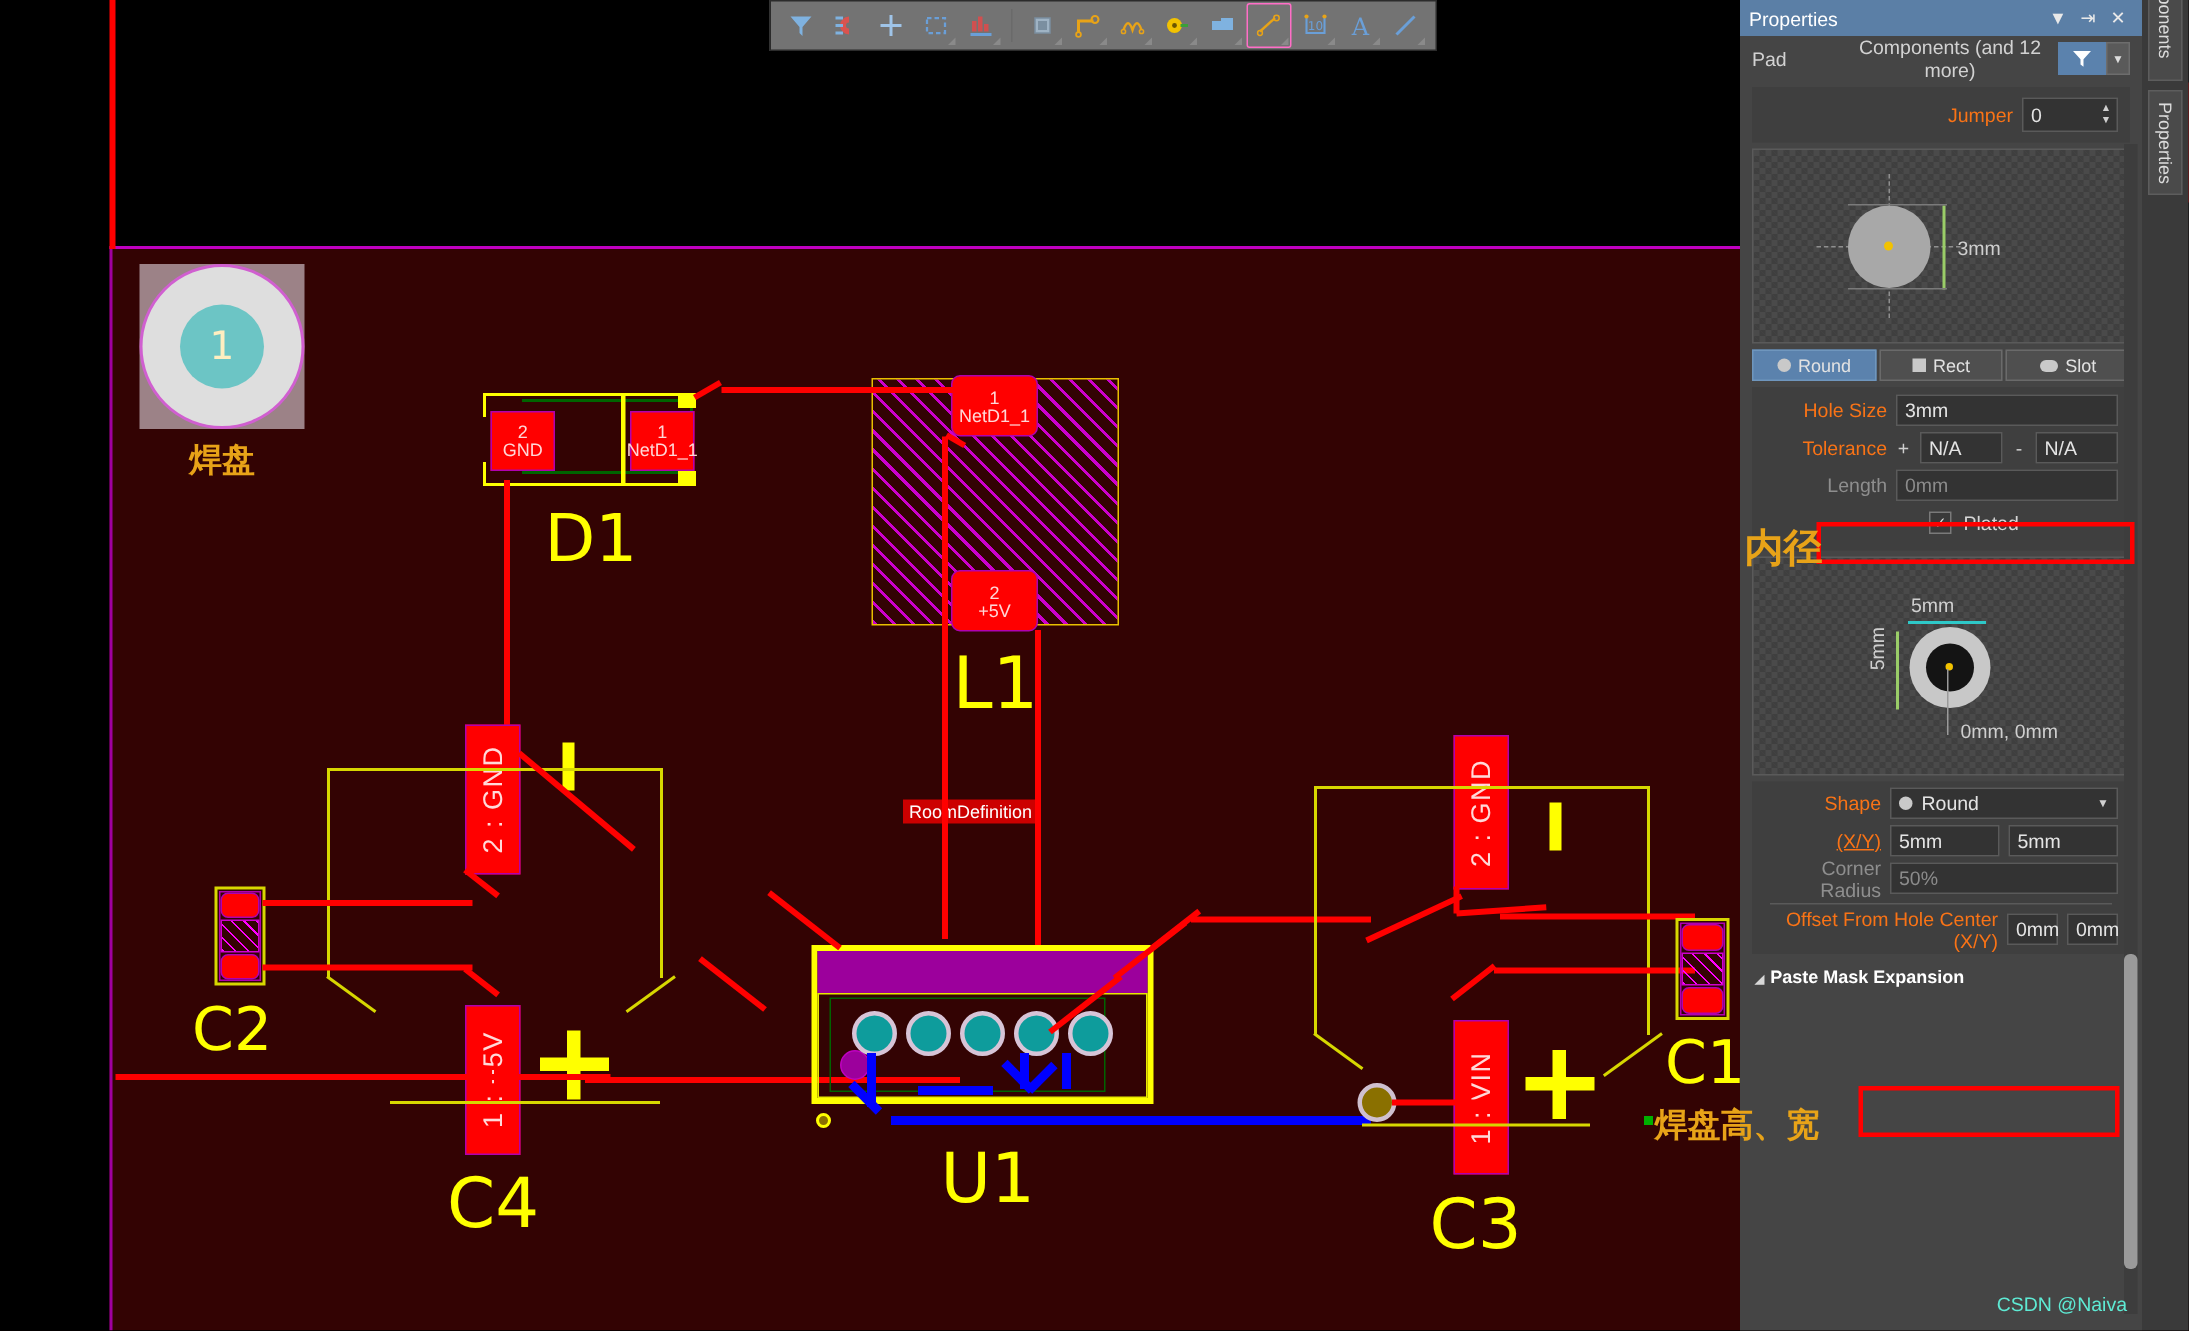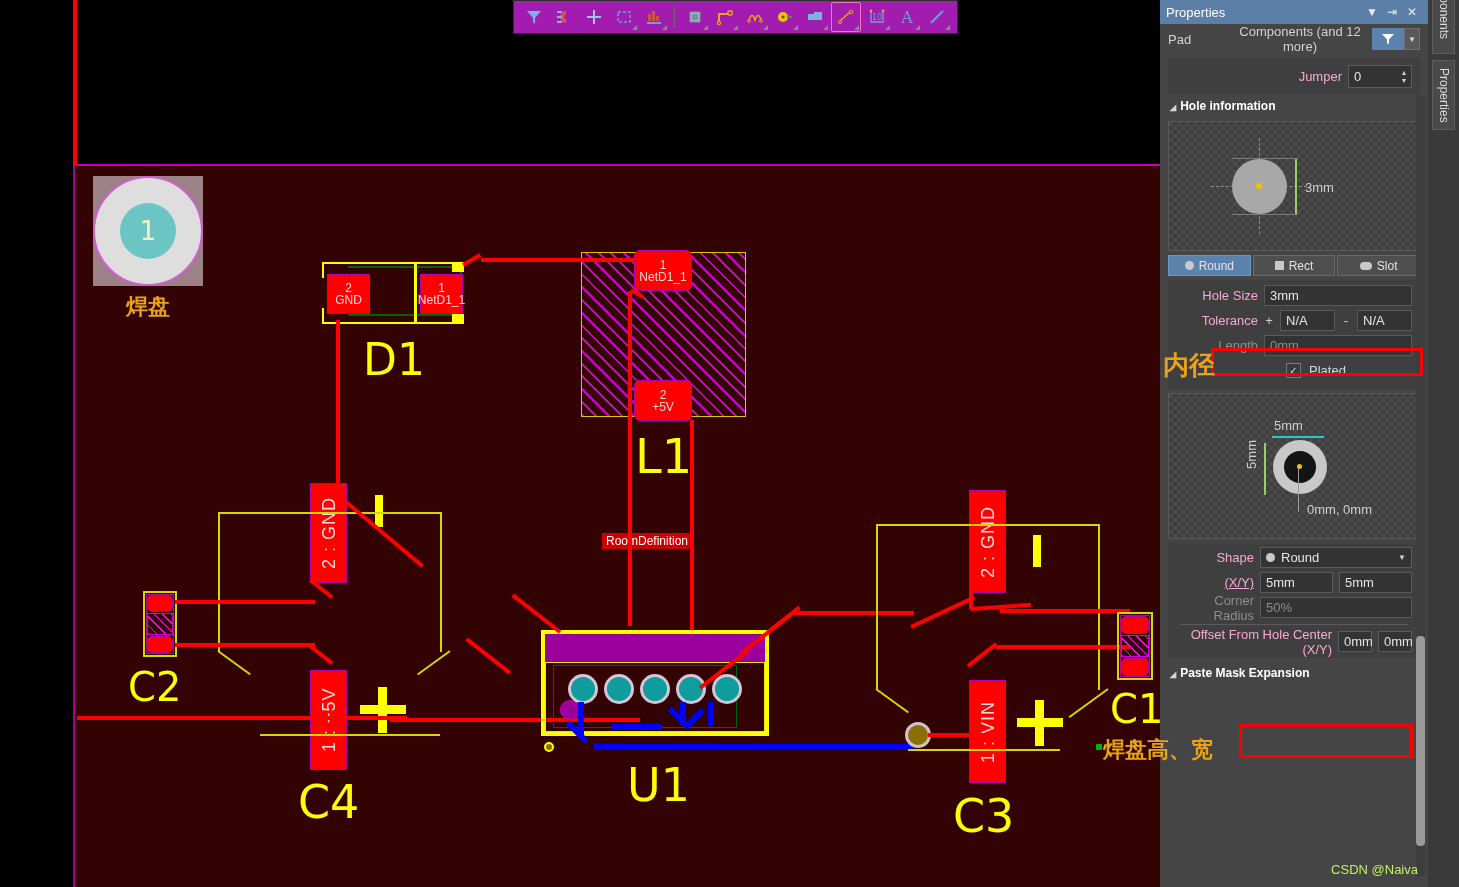--- a/index.html
+++ b/index.html
@@ -6,21 +6,21 @@
   body{width:1459px;height:887px;overflow:hidden;font-family:"Liberation Sans",sans-serif;}
   #root{position:relative;width:1459px;height:887px;background:#000;}
 
   
   #canvas{position:absolute;left:0;top:0;width:1160px;height:887px;background:#000;overflow:hidden;}
   .board{position:absolute;left:73px;top:164px;width:1087px;height:723px;background:#330303;
          border-left:2px solid #a000a0;border-top:2px solid #c000c0;box-sizing:border-box;}
   .redline{position:absolute;left:73px;top:0;width:4px;height:166px;background:#ff0000;}
 
   
-  #pcbtoolbar{position:absolute;left:513px;top:0;height:34px;background:#a21caf;display:flex;align-items:center;
+  #pcbtoolbar{position:absolute;left:513px;top:0;height:34px;background:#737373;display:flex;align-items:center;
               padding:0 6px;border:1px solid #2b2b2b;box-sizing:border-box;gap:2px;}
   .tbtn{width:28px;height:28px;display:flex;align-items:center;justify-content:center;position:relative;
         border-radius:2px;}
   .tbtn svg{display:block;}
   .tbtn.sel{border:1px solid #ff6ec7;}
   .tcorner:after{content:"";position:absolute;right:1px;bottom:1px;border-style:solid;border-width:0 0 5px 5px;
                  border-color:transparent transparent #8a8a8a transparent;}
   .tsep{width:1px;height:22px;background:#6a6a6a;margin:0 4px;}
 
   
@@ -47,21 +47,21 @@
   .objrow .val{flex:1;text-align:center;}
   .filterbtn{width:32px;height:22px;background:#5b82ad;display:flex;align-items:center;justify-content:center;}
   .filterdrop{width:16px;height:22px;background:#5a5a5a;display:flex;align-items:center;justify-content:center;
               color:#ddd;font-size:8px;border:1px solid #6d6d6d;box-sizing:border-box;}
   #searchbox{margin:4px 8px 0 8px;height:22px;background:#3b3b3b;border:1px solid #606060;display:flex;
              align-items:center;padding:0 6px;color:#9a9a9a;font-size:12px;gap:6px;}
   .section{background:#3f3f3f;margin:4px 8px 0 8px;}
   .sechead{color:#ffffff;font-size:12px;font-weight:bold;padding:4px 0 4px 10px;background:#454545;}
   .sechead .arw{display:inline-block;color:#d7d7d7;font-size:8px;margin-right:4px;}
   .fieldrow{display:flex;align-items:center;height:25px;padding:0 8px;gap:6px;}
-  .fl{color:#f9a8d4;font-size:13px;text-align:right;}
+  .fl{color:#f97316;font-size:13px;text-align:right;}
   .fl.dim{color:#8e8e8e;}
   .inp{background:#333333;border:1px solid #5a5a5a;color:#e4e4e4;font-size:13px;height:21px;
        display:flex;align-items:center;padding:0 5px;box-sizing:border-box;}
   .inp.dim{color:#8b8b8b;}
   .spin{display:flex;align-items:center;background:#333333;border:1px solid #5a5a5a;height:21px;width:62px;}
   .spin .sv{flex:1;color:#e4e4e4;font-size:13px;padding-left:5px;}
   .spin .sa{width:14px;color:#cfcfcf;font-size:7px;line-height:8px;text-align:center;}
   .preview{margin:4px 8px;height:128px;border:1px solid #5a5a5a;position:relative;overflow:hidden;
            background-color:#4a4a4a;
            background-image:linear-gradient(45deg,#3f3f3f 25%,transparent 25%,transparent 75%,#3f3f3f 75%),
@@ -79,21 +79,21 @@
   .redbox{position:absolute;border:3px solid #ff0000;box-sizing:border-box;pointer-events:none;}
   #vscroll{position:absolute;right:3px;top:96px;width:9px;height:780px;background:#3d3d3d;}
   #vthumb{position:absolute;left:0;top:540px;width:9px;height:210px;background:#9a9a9a;border-radius:4px;}
   .uparrow{position:absolute;right:3px;top:98px;color:#a9a9a9;font-size:8px;}
 
   
   #edge{position:absolute;left:1428px;top:0;width:31px;height:887px;background:#3a3a3a;}
   .vtab{position:absolute;left:4px;width:23px;background:#4a4a4a;border:1px solid #5d5d5d;
         color:#dcdcdc;font-size:12px;display:flex;align-items:center;justify-content:center;box-sizing:border-box;}
   .vtab span{writing-mode:vertical-rl;}
-  .watermark{position:absolute;color:#bef264;font-size:13px;}
+  .watermark{position:absolute;color:#5eead4;font-size:13px;}
 </style>
 </head>
 <body>
 
 <div id="root">
 
   <div id="canvas">
 
     <div class="board"></div>
     <div class="redline"></div>
@@ -365,23 +365,20 @@
     <div class="section" style="padding:6px 0 6px 0;">
       <div class="fieldrow" style="justify-content:flex-end;">
         <div class="fl">Jumper</div>
         <div class="spin">
           <div class="sv">0</div>
           <div class="sa">▲<br>▼</div>
         </div>
       </div>
     </div>
 
-    <div class="sechead">
-      <span class="arw">◢</span><span>Hole information</span>
-    </div>
     <div class="preview">
       <div style="position:absolute;left:90px;top:16px;width:1px;height:96px;border-left:1px dashed #8f8f8f;"></div>
       <div style="position:absolute;left:42px;top:64px;width:96px;height:1px;border-top:1px dashed #8f8f8f;"></div>
       <div style="position:absolute;left:63px;top:37px;width:55px;height:55px;border-radius:50%;background:#a8a8a8;"></div>
       <div style="position:absolute;left:87px;top:61px;width:6px;height:6px;border-radius:50%;background:#f2c200;"></div>
       <div style="position:absolute;left:126px;top:37px;width:2px;height:56px;background:#9acd68;"></div>
       <div style="position:absolute;left:63px;top:36px;width:66px;height:1px;background:#7a7a7a;"></div>
       <div style="position:absolute;left:63px;top:92px;width:66px;height:1px;background:#7a7a7a;"></div>
       <div style="position:absolute;left:136px;top:58px;color:#cfcfcf;font-size:13px;">3mm</div>
     </div>

